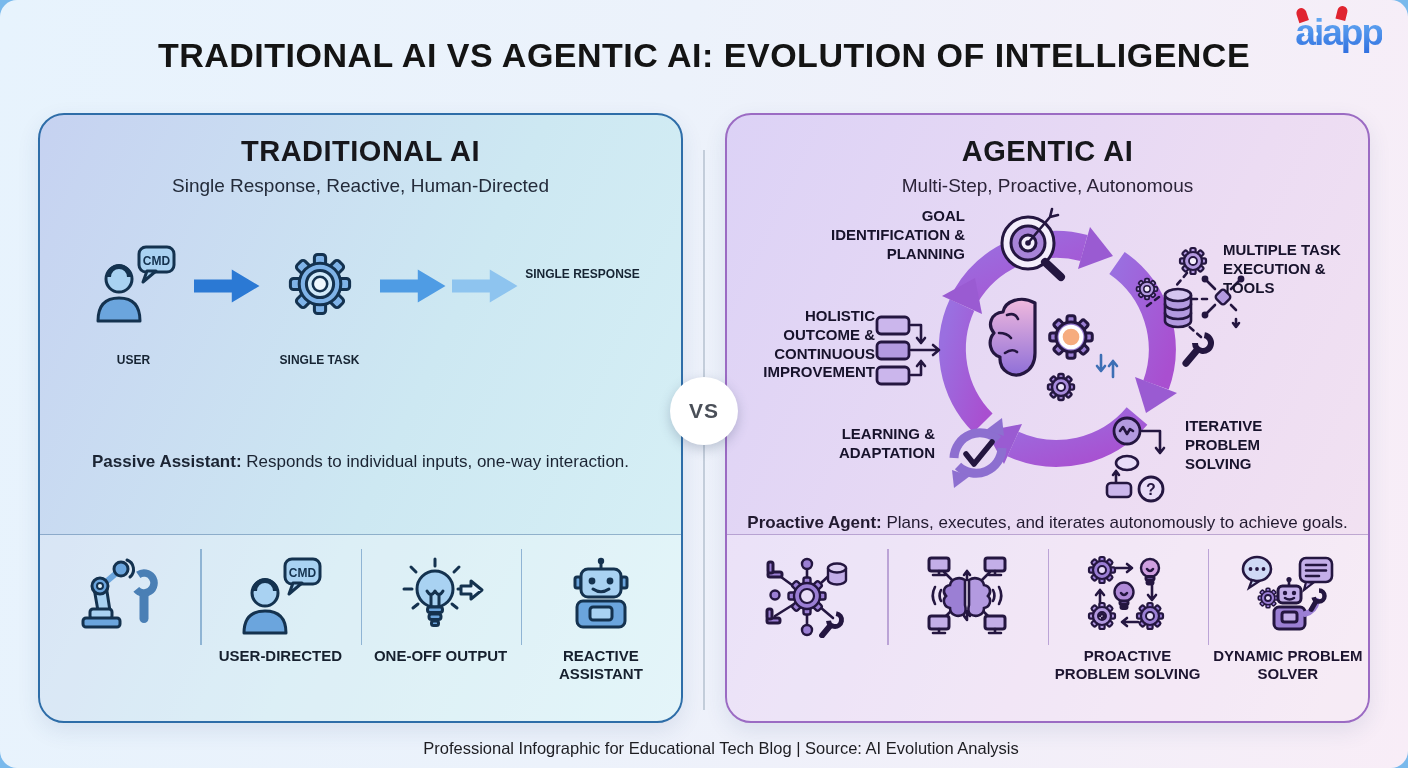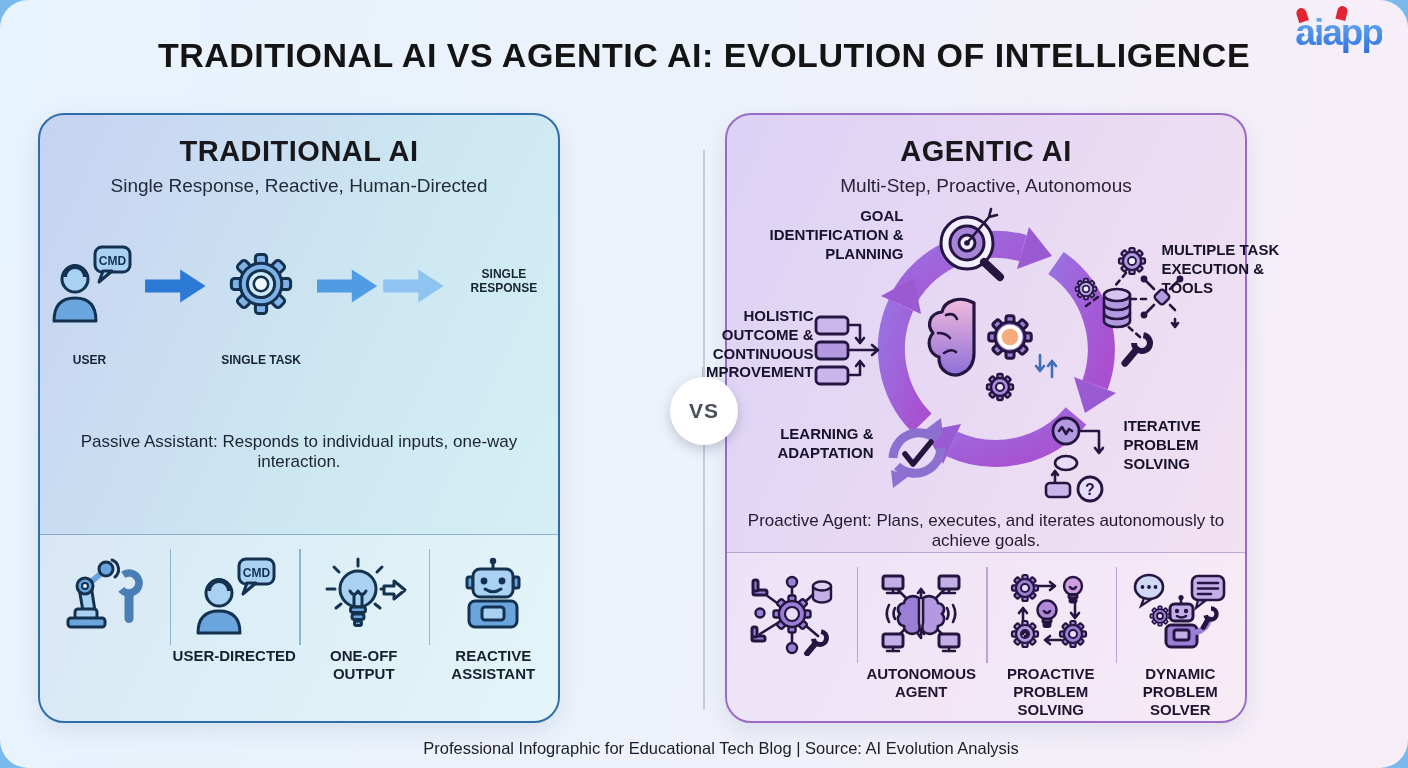--- a/index.html
+++ b/index.html
@@ -1,19 +1,19 @@
 <!DOCTYPE html>
 <html><head>
 <meta charset="utf-8">
 <style>
   * { margin:0; padding:0; box-sizing:border-box; }
   html,body { width:1408px; height:768px; overflow:hidden; }
   body { background:#79b9ec; font-family:"Liberation Sans", sans-serif; }
   .canvas {
-    position:relative; width:1408px; height:768px; border-radius:28px;
+    position:relative; width:1408px; height:768px; border-radius:17px;
     background:linear-gradient(100deg,#e7f3fd 0%,#ecf2fb 45%,#f8edf7 100%);
     overflow:hidden;
   }
   
   .main-title {
     position:absolute; top:36px; left:0; width:100%; text-align:center;
     font-size:34px; font-weight:800; letter-spacing:.5px; color:#141414;
   }
   .logo {
     position:absolute; top:12px; right:26px; display:flex; align-items:flex-start;
@@ -21,32 +21,32 @@
     background:linear-gradient(180deg,#6db3f5,#2f6fe0);
     -webkit-background-clip:text; background-clip:text; color:transparent;
   }
   .logo .tuft { position:absolute; width:10px; height:14px; background:#e02430; border-radius:6px 6px 0 0; transform:rotate(-18deg); }
   .logo .tuft1 { left:2px; top:-4px; }
   .logo .tuft2 { left:42px; top:-6px; transform:rotate(14deg); }
   .logo .face { position:absolute; left:7px; top:20px; width:18px; height:10px; }
   .logo .face i { position:absolute; width:4px; height:4px; border-radius:50%; background:#fff; top:0; }
   .logo .face i.e1{left:2px;} .logo .face i.e2{right:2px;}
   
-  .panel { position:absolute; top:113px; width:522px; height:610px; border-radius:26px;
+  .panel { position:absolute; top:113px; width:645px; height:610px; border-radius:26px;
            display:flex; flex-direction:column; box-shadow:0 8px 22px rgba(40,70,120,.10); }
   .panel-traditional { left:38px; border:2.5px solid #2e6da8;
       background:linear-gradient(115deg,#c6d2f1 0%,#cde8f2 55%,#d8f1f6 100%); }
   .panel-agentic { left:725px; border:2.5px solid #9b6bc3;
       background:linear-gradient(115deg,#dcd2f6 0%,#ecdcf3 60%,#f3e3f1 100%); }
   .panel-top { flex:1; display:flex; flex-direction:column; align-items:center; }
   .panel-title { margin-top:20px; font-size:29px; font-weight:800; letter-spacing:.5px; color:#17171c; text-align:center; }
   .panel-subtitle { margin-top:7px; font-size:19px; color:#232b3a; text-align:center; }
   .panel-agentic .panel-subtitle { color:#2b2338; }
   .desc { font-size:17px; text-align:center; color:#1b2433; }
-  .desc b { font-weight:400; }
+  .desc b { font-weight:700; }
   .panel-traditional .desc { margin-top:auto; margin-bottom:62px; }
   .panel-agentic .desc { margin-top:auto; margin-bottom:1px; color:#221a30; }
   .divider-h { height:1.5px; width:100%; }
   .panel-traditional .divider-h { background:rgba(90,130,170,.55); }
   .panel-agentic .divider-h { background:rgba(140,110,175,.5); }
   
   .flow { margin-top:44px; display:flex; align-items:flex-start; justify-content:center; gap:6px; width:100%; }
   .flow-item { display:flex; flex-direction:column; align-items:center; width:108px; }
   .flow-item .ficon { height:86px; display:flex; align-items:center; justify-content:center; }
   .flow-label { margin-top:26px; font-size:12px; font-weight:800; color:#162433; text-align:center; line-height:1.2; }
@@ -430,21 +430,20 @@
             </g>
             <path d="M20 36 a12 12 0 0 0 0 11 M14 33 a18 18 0 0 0 0 17 M72 36 a12 12 0 0 1 0 11 M78 33 a18 18 0 0 1 0 17" class="pk" stroke-width="2.2"></path>
             <g transform="translate(46,41)">
               <path d="M-2 -15 C-8 -19 -16 -16 -17 -10 C-23 -9 -25 -3 -21 1 C-25 5 -23 12 -17 13 C-17 20 -9 23 -3 19 C-1 17 -1 14 -2 10 Z" fill="#9b7fd4" stroke="#241640" stroke-width="2.6"></path>
               <g transform="scale(-1,1)">
                 <path d="M-2 -15 C-8 -19 -16 -16 -17 -10 C-23 -9 -25 -3 -21 1 C-25 5 -23 12 -17 13 C-17 20 -9 23 -3 19 C-1 17 -1 14 -2 10 Z" fill="#b39ae0" stroke="#241640" stroke-width="2.6"></path>
               </g>
             </g>
           </svg>
         </div>
-        <div class="feature-label">AUTONOMOUS AGENT</div>
       </div>
 
       <div class="feature">
         <div class="fic">
           <svg width="92" height="84" viewBox="0 0 92 84">
             <path d="M34 14 h16 m0 0 l-5 -4 m5 4 l-5 4 M70 30 v16 m0 0 l-4 -5 m4 5 l4 -5 M56 68 h-16 m0 0 l5 -4 m-5 4 l5 4 M18 52 v-16 m0 0 l-4 5 m4 -5 l4 5" class="pk" stroke-width="2.4"></path>
             <g transform="translate(20,16)">
               <use href="#gearS" class="gearuse" fill="#9b7fd4" stroke="#241640" stroke-width="2.2"></use>
               <circle r="4" fill="#e8ddf8" stroke="#241640" stroke-width="2"></circle>
             </g>

